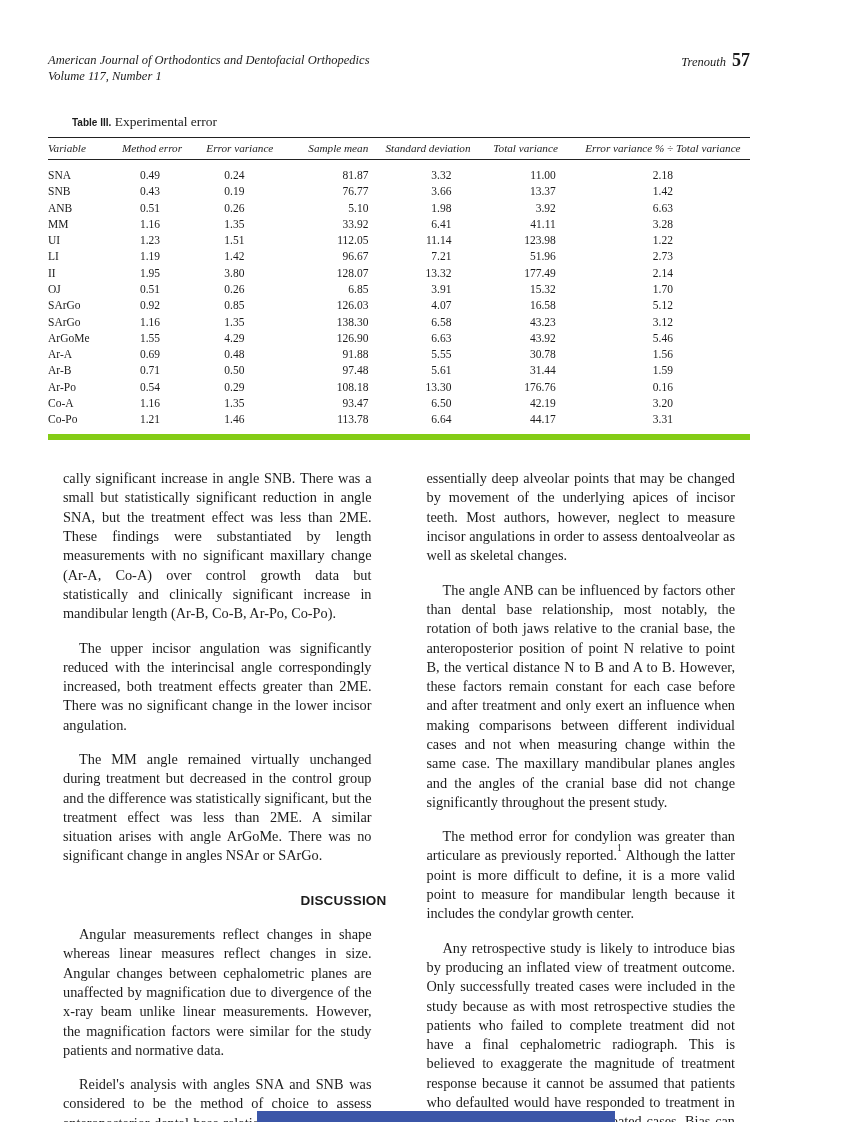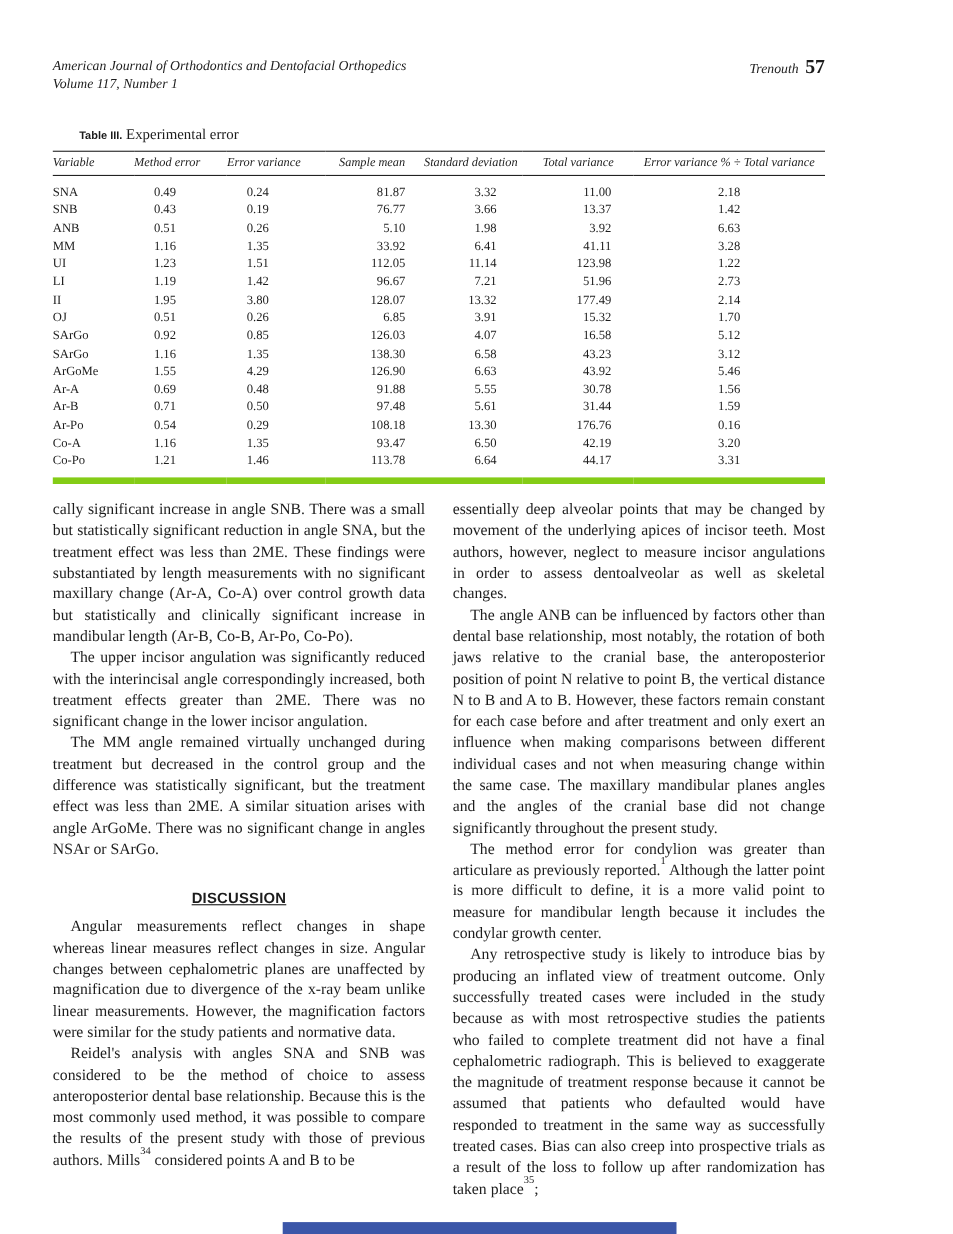--- a/index.html
+++ b/index.html
@@ -30,24 +30,24 @@
   td.c1, td.c2 { padding-left:18px; }
   td.c3 { text-align:right; padding-right:12px; }
   td.c4 { text-align:right; padding-right:24px; }
   td.c5 { text-align:right; padding-right:20px; }
   td.c6 { text-align:center; }
 
   
   .body-columns { margin-top:14px; display:flex; gap:25px;
     font-size:14.3px; line-height:19.3px; text-align:justify; }
   .col { flex:1 1 0; min-width:0; }
-  p.para { margin:0; }
+  p.para { margin:15px; }
   p.indent { text-indent:16px; }
   .section-heading { font-family:"Liberation Sans", sans-serif; font-size:13.5px;
-    font-weight:700; margin:25px 0 7px 0; text-align:center; letter-spacing:0.2px;text-decoration:underline; }
+    font-weight:700; margin:25px 0 7px 0; text-align:right; letter-spacing:0.2px; }
   sup { font-size:9.5px; line-height:0; position:relative; top:-4px; }
 
   
   .footer-bar { position:absolute; left:257px; top:1111px; width:358px; height:11px;
     background:#3b56a8; }
 </style>
 </head>
 <body>
 
 <div class="page">

